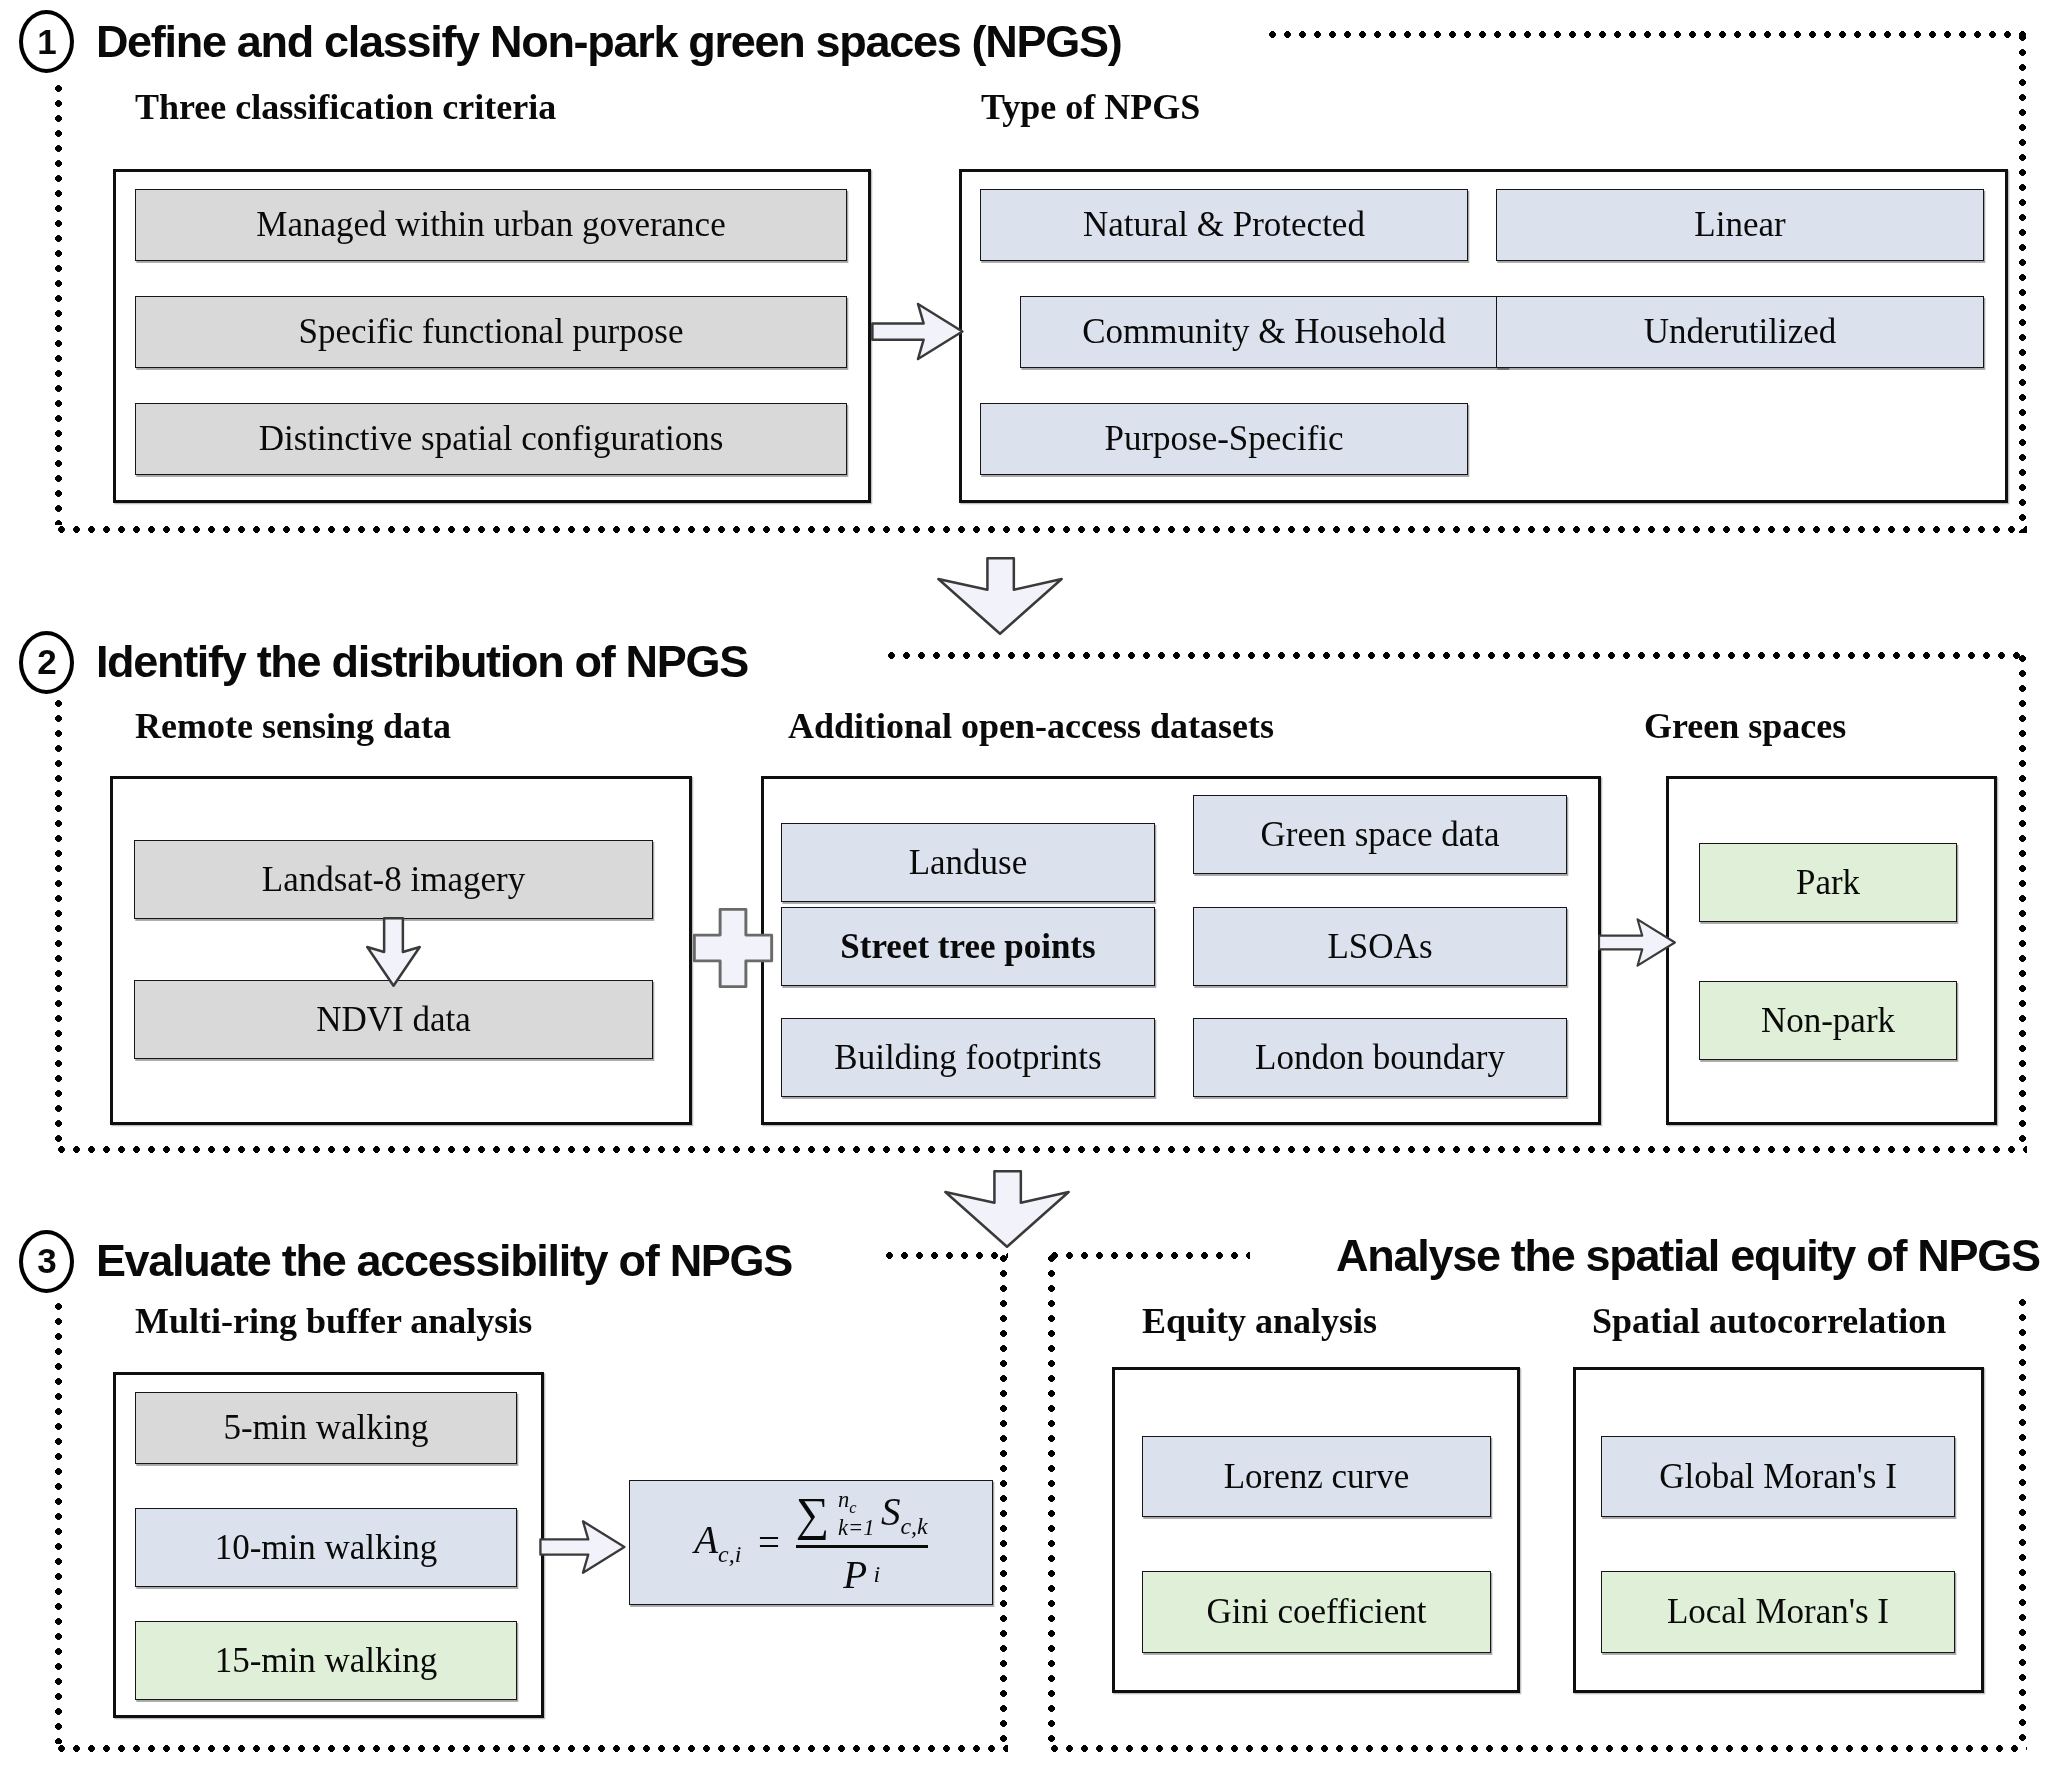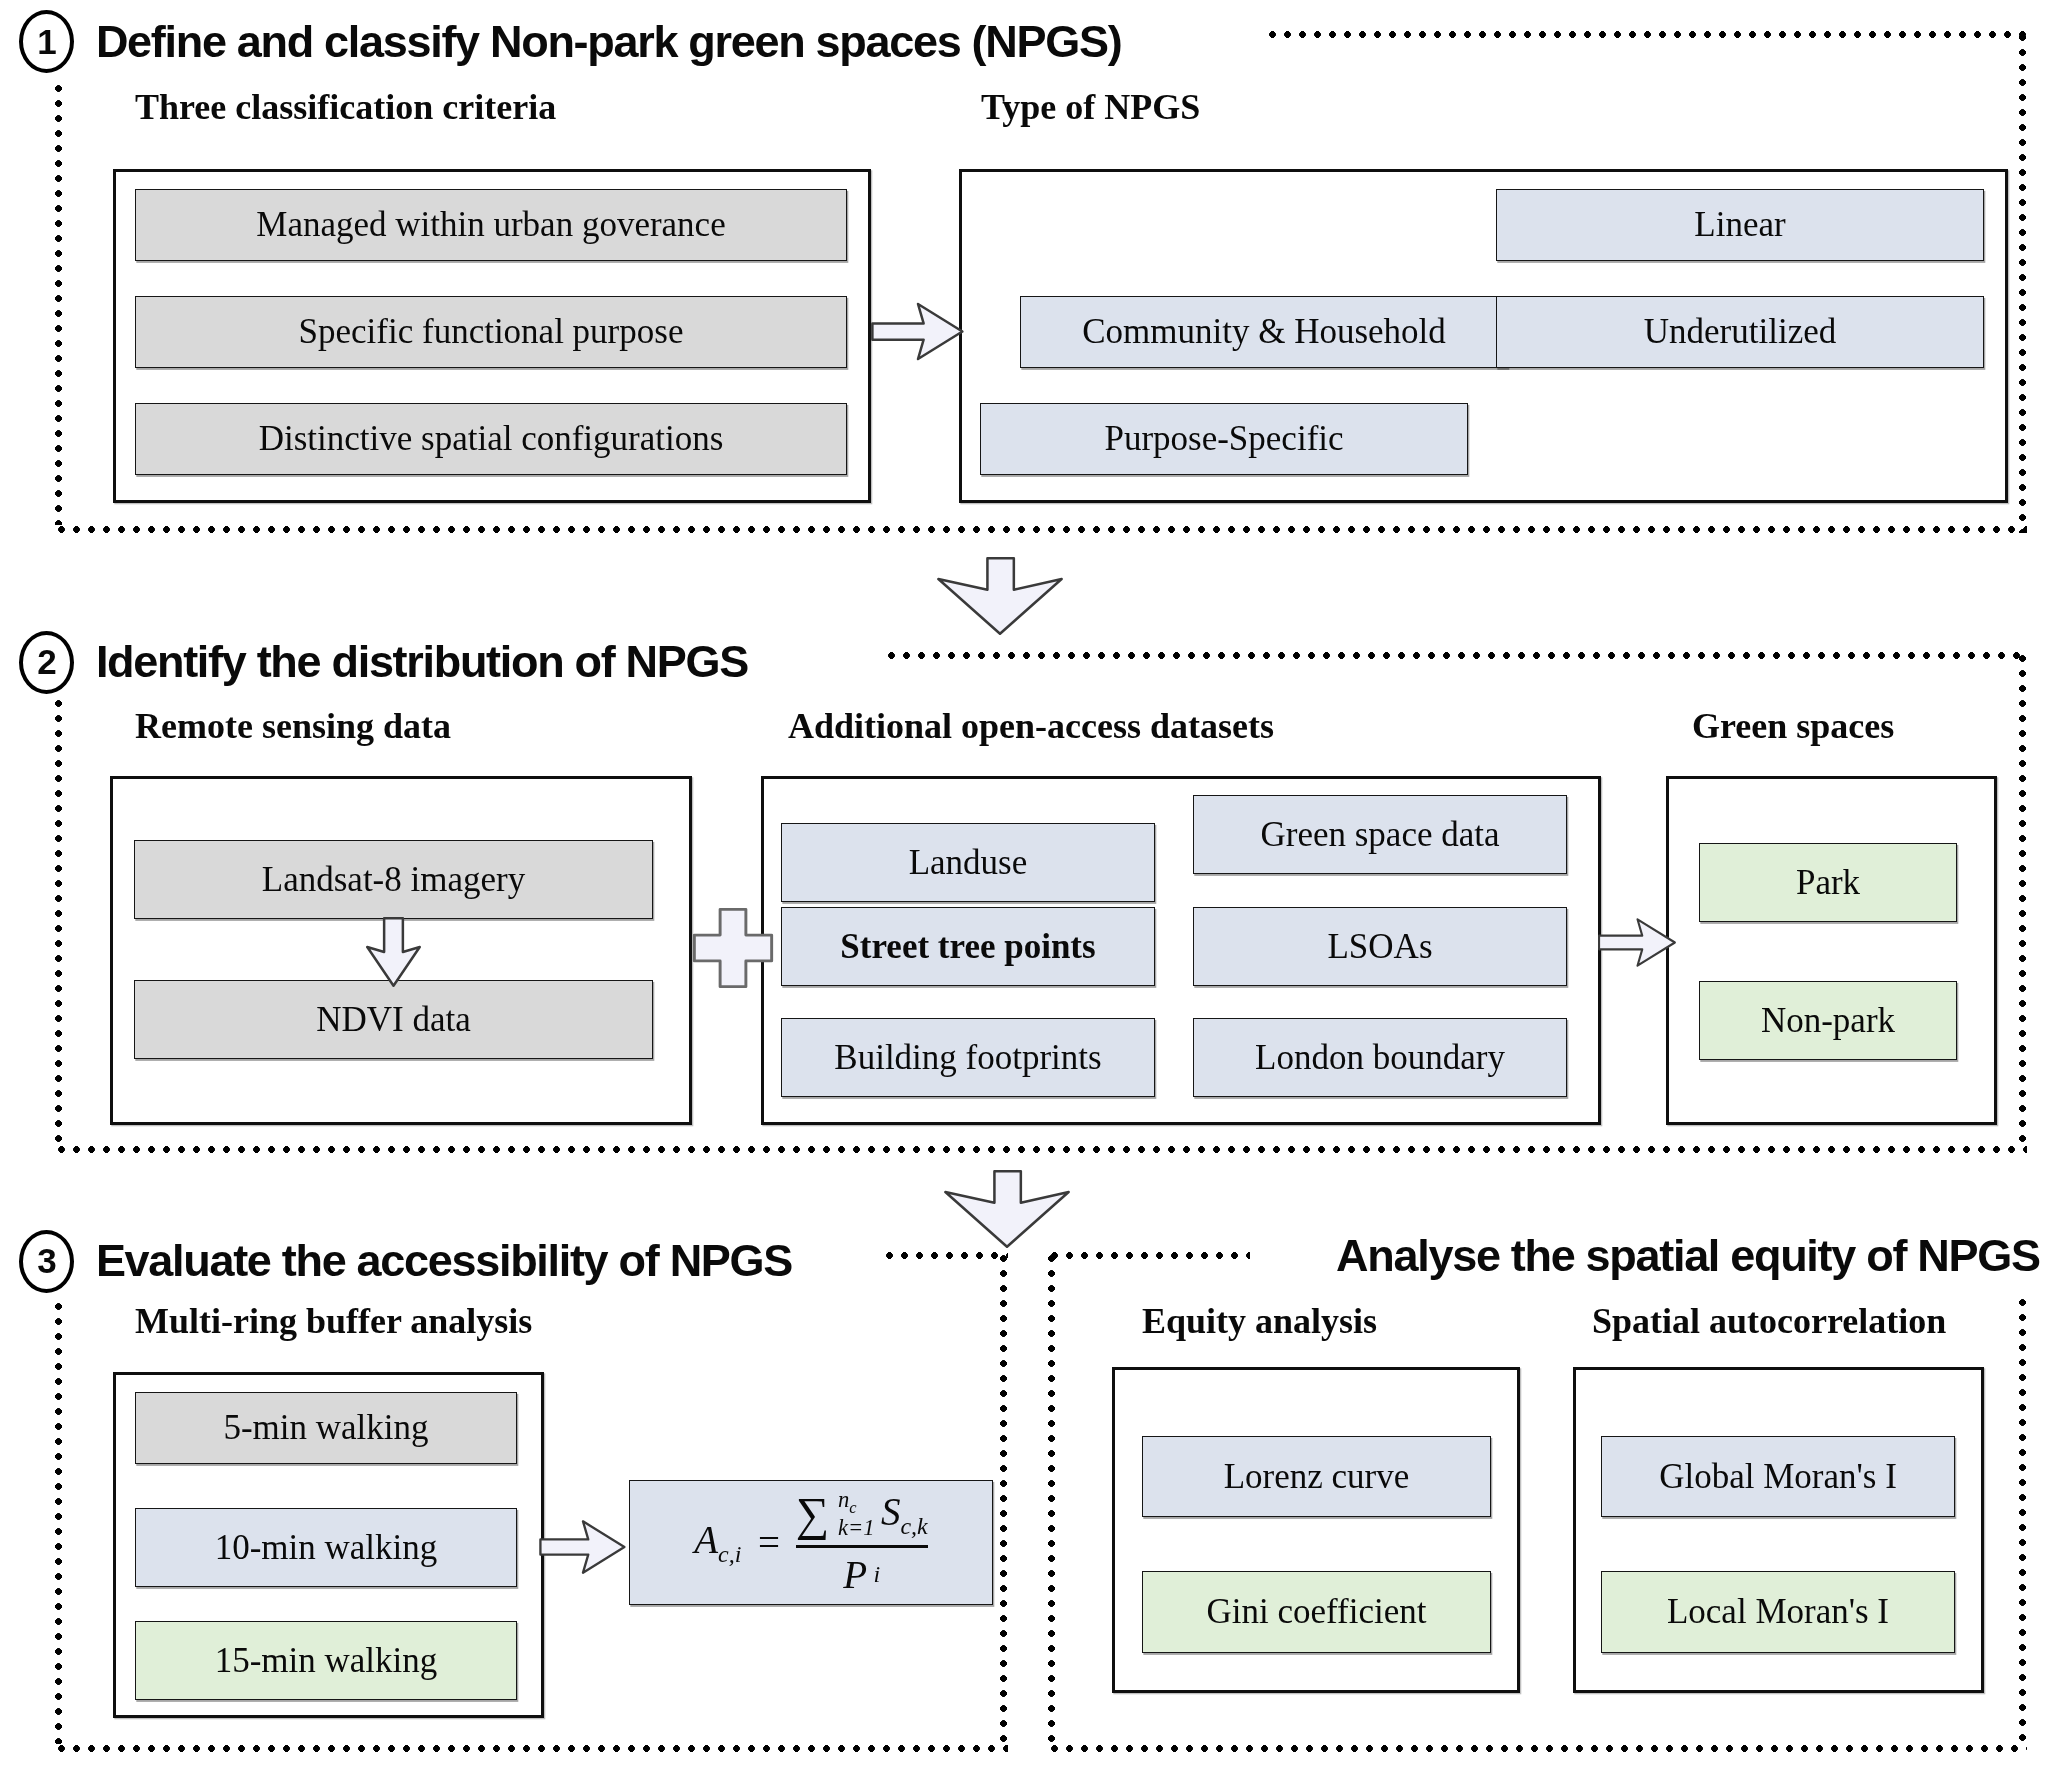--- a/index.html
+++ b/index.html
@@ -73,20 +73,21 @@
   <div class="ctn" style="left:113px;top:169px;width:752px;height:328px;"></div>
   <div class="bx gray" style="left:135px;top:189px;width:710px;height:70px;">Managed within urban goverance</div>
   <div class="bx gray" style="left:135px;top:296px;width:710px;height:70px;">Specific functional purpose</div>
   <div class="bx gray" style="left:135px;top:403px;width:710px;height:70px;">Distinctive spatial configurations</div>
 
   <svg class="arrow" style="left:871px;top:294px;" width="94" height="75" viewBox="0 0 150 120">
     <polygon points="2,47 84,47 75,16 146,60 75,104 84,73 2,73" fill="#f2f2fa" stroke="#3a3a3a" stroke-width="4" stroke-linejoin="round"></polygon>
   </svg>
 
   <div class="ctn" style="left:959px;top:169px;width:1043px;height:328px;"></div>
+  <div class="bx blue" style="left:980px;top:189px;width:486px;height:70px;">Natural &amp; Protected</div>
   <div class="bx blue" style="left:1496px;top:189px;width:486px;height:70px;">Linear</div>
   <div class="bx blue" style="left:980px;top:296px;width:486px;height:70px;margin-left:40px;">Community &amp; Household</div>
   <div class="bx blue" style="left:1496px;top:296px;width:486px;height:70px;">Underutilized</div>
   <div class="bx blue" style="left:980px;top:403px;width:486px;height:70px;">Purpose-Specific</div>
 
   <svg class="arrow" style="left:937px;top:557px;" width="126" height="78" viewBox="0 0 200 124">
     <polygon points="80,2 122,2 122,52 198,35 100,122 2,35 80,52" fill="#f2f2fa" stroke="#3a3a3a" stroke-width="4" stroke-linejoin="round"></polygon>
   </svg>
 
   <div class="dots-h" style="left:884px;top:651px;width:1143px;"></div>
@@ -94,21 +95,21 @@
   <div class="dots-h" style="left:54px;top:1145px;width:1973px;"></div>
   <div class="dots-v" style="left:54px;top:696px;height:449px;"></div>
 
   <div class="hdg" style="left:15.7px;top:628px;">
     <span class="num">2</span>
     <span>Identify the distribution of NPGS</span>
   </div>
 
   <div class="lbl" style="left:135px;top:705px;">Remote sensing data</div>
   <div class="lbl" style="left:788px;top:705px;">Additional open-access datasets</div>
-  <div class="lbl" style="left:1692px;top:705px;">Green spaces</div>
+  <div class="lbl" style="left:1644px;top:705px;">Green spaces</div>
 
   <div class="ctn" style="left:110px;top:776px;width:576px;height:343px;"></div>
   <div class="bx gray" style="left:134px;top:840px;width:517px;height:77px;">Landsat-8 imagery</div>
   <svg class="arrow" style="left:362px;top:917px;" width="63" height="70" viewBox="0 0 100 112">
     <polygon points="35,2 65,2 65,56 92,48 50,110 8,48 35,56" fill="#f2f2fa" stroke="#3a3a3a" stroke-width="4" stroke-linejoin="round"></polygon>
   </svg>
   <div class="bx gray" style="left:134px;top:980px;width:517px;height:77px;">NDVI data</div>
 
   <svg class="arrow" style="left:692px;top:907px;" width="82" height="82" viewBox="0 0 140 140">
     <polygon points="48,4 92,4 92,48 136,48 136,92 92,92 92,136 48,136 48,92 4,92 4,48 48,48" fill="#f2f2fa" stroke="#6a6a6a" stroke-width="5" stroke-linejoin="round"></polygon>

